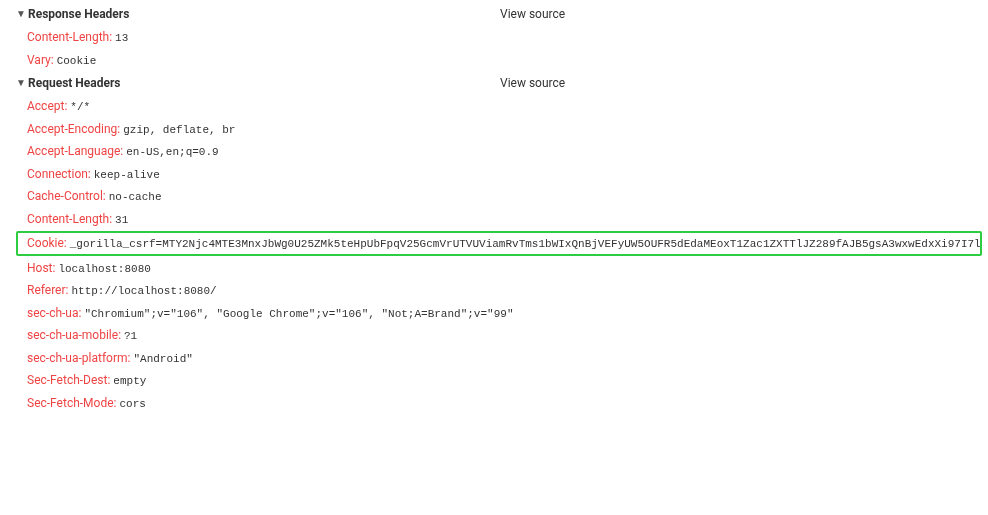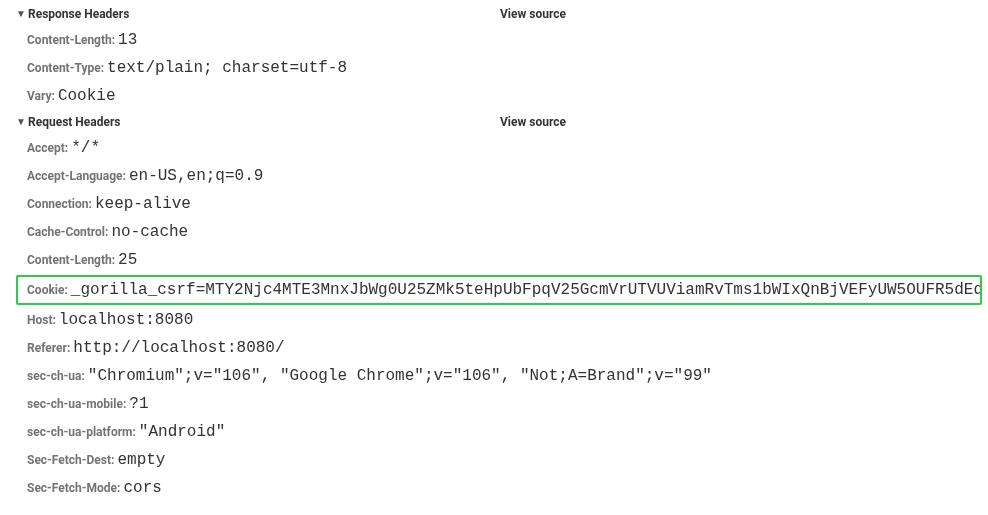--- a/index.html
+++ b/index.html
@@ -29,21 +29,21 @@
   transform: translateY(-1px);
 }
 .section-header .title {
   flex: 0 0 auto;
 }
 .view-source {
   margin-left: auto;
   margin-right: auto;
   position: absolute;
   left: 500px;
-  font-weight: 700;
+  font-weight: 400;
   color: #333;
   text-align: center;
 }
 .section-header { position: relative; }
 .headers-list {
   padding: 2px 0;
 }
 .header-row {
   padding: 2px 8px 2px 27px;
   font-size: 12px;
@@ -51,54 +51,54 @@
   white-space: nowrap;
   overflow: hidden;
 }
 .header-row.highlighted {
   border: 2px solid #2ecc40;
   border-radius: 2px;
   margin: 1px 6px 1px 16px;
   padding: 1px 8px 1px 9px;
 }
 .hname {
-  font-weight: 700;
-  color: #737373;
+  font-weight: 400;
+  color: #ef4444;
 }
 .hval {
   font-family: "Menlo", "Consolas", "Liberation Mono", monospace;
   color: #333;
-  font-size: 16px;
+  font-size: 11px;
 }
 </style>
 </head>
 <body>
 
 <div class="section-header">
   <span class="arrow">▼</span>
   <span class="title">Response Headers</span>
   <span class="view-source">View source</span>
 </div>
 <div class="headers-list" id="response-headers-list">
     <div class="header-row"><span class="hname">Content-Length:</span> <span class="hval">13</span></div>
-    <div class="header-row"><span class="hname">Content-Type:</span> <span class="hval">text/plain; charset=utf-8</span></div>
     <div class="header-row"><span class="hname">Vary:</span> <span class="hval">Cookie</span></div>
   </div>
 
 <div class="section-header">
   <span class="arrow">▼</span>
   <span class="title">Request Headers</span>
   <span class="view-source">View source</span>
 </div>
 <div class="headers-list" id="request-headers-list">
     <div class="header-row"><span class="hname">Accept:</span> <span class="hval">*/*</span></div>
+    <div class="header-row"><span class="hname">Accept-Encoding:</span> <span class="hval">gzip, deflate, br</span></div>
     <div class="header-row"><span class="hname">Accept-Language:</span> <span class="hval">en-US,en;q=0.9</span></div>
     <div class="header-row"><span class="hname">Connection:</span> <span class="hval">keep-alive</span></div>
     <div class="header-row"><span class="hname">Cache-Control:</span> <span class="hval">no-cache</span></div>
-    <div class="header-row"><span class="hname">Content-Length:</span> <span class="hval">25</span></div>
+    <div class="header-row"><span class="hname">Content-Length:</span> <span class="hval">31</span></div>
     <div class="header-row highlighted"><span class="hname">Cookie:</span> <span class="hval">_gorilla_csrf=MTY2Njc4MTE3MnxJbWg0U25ZMk5teHpUbFpqV25GcmVrUTVUViamRvTms1bWIxQnBjVEFyUW5OUFR5dEdaMEoxT1Zac1ZXTTlJZ289fAJB5gsA3wxwEdxXi97I7lEpA2_J-JHCIWx2wTBV034j</span></div>
     <div class="header-row"><span class="hname">Host:</span> <span class="hval">localhost:8080</span></div>
     <div class="header-row"><span class="hname">Referer:</span> <span class="hval">http://localhost:8080/</span></div>
     <div class="header-row"><span class="hname">sec-ch-ua:</span> <span class="hval">"Chromium";v="106", "Google Chrome";v="106", "Not;A=Brand";v="99"</span></div>
     <div class="header-row"><span class="hname">sec-ch-ua-mobile:</span> <span class="hval">?1</span></div>
     <div class="header-row"><span class="hname">sec-ch-ua-platform:</span> <span class="hval">"Android"</span></div>
     <div class="header-row"><span class="hname">Sec-Fetch-Dest:</span> <span class="hval">empty</span></div>
     <div class="header-row"><span class="hname">Sec-Fetch-Mode:</span> <span class="hval">cors</span></div>
   </div>
 

